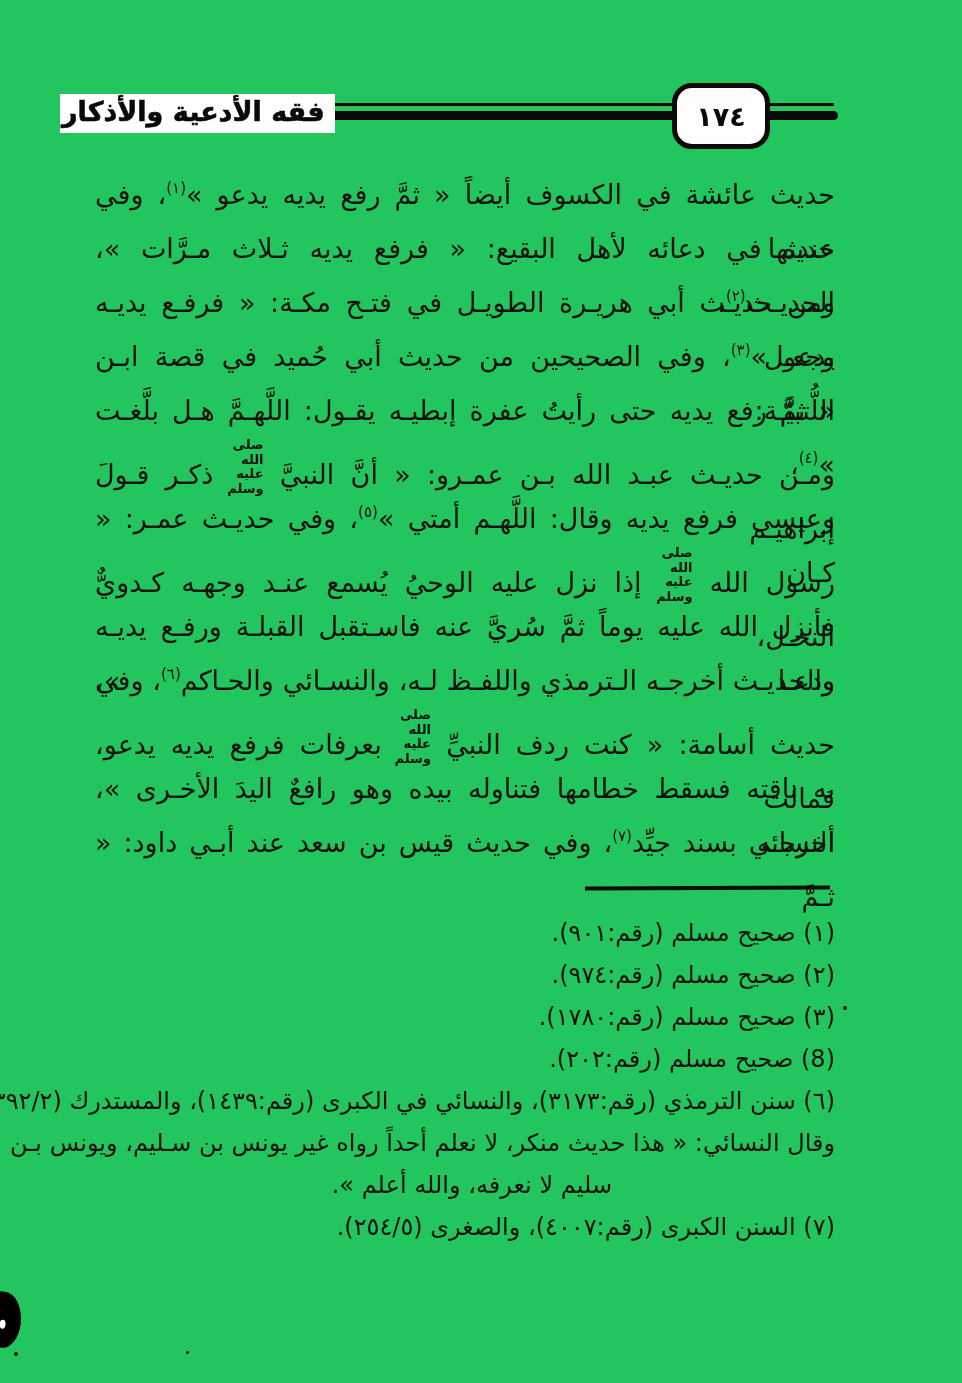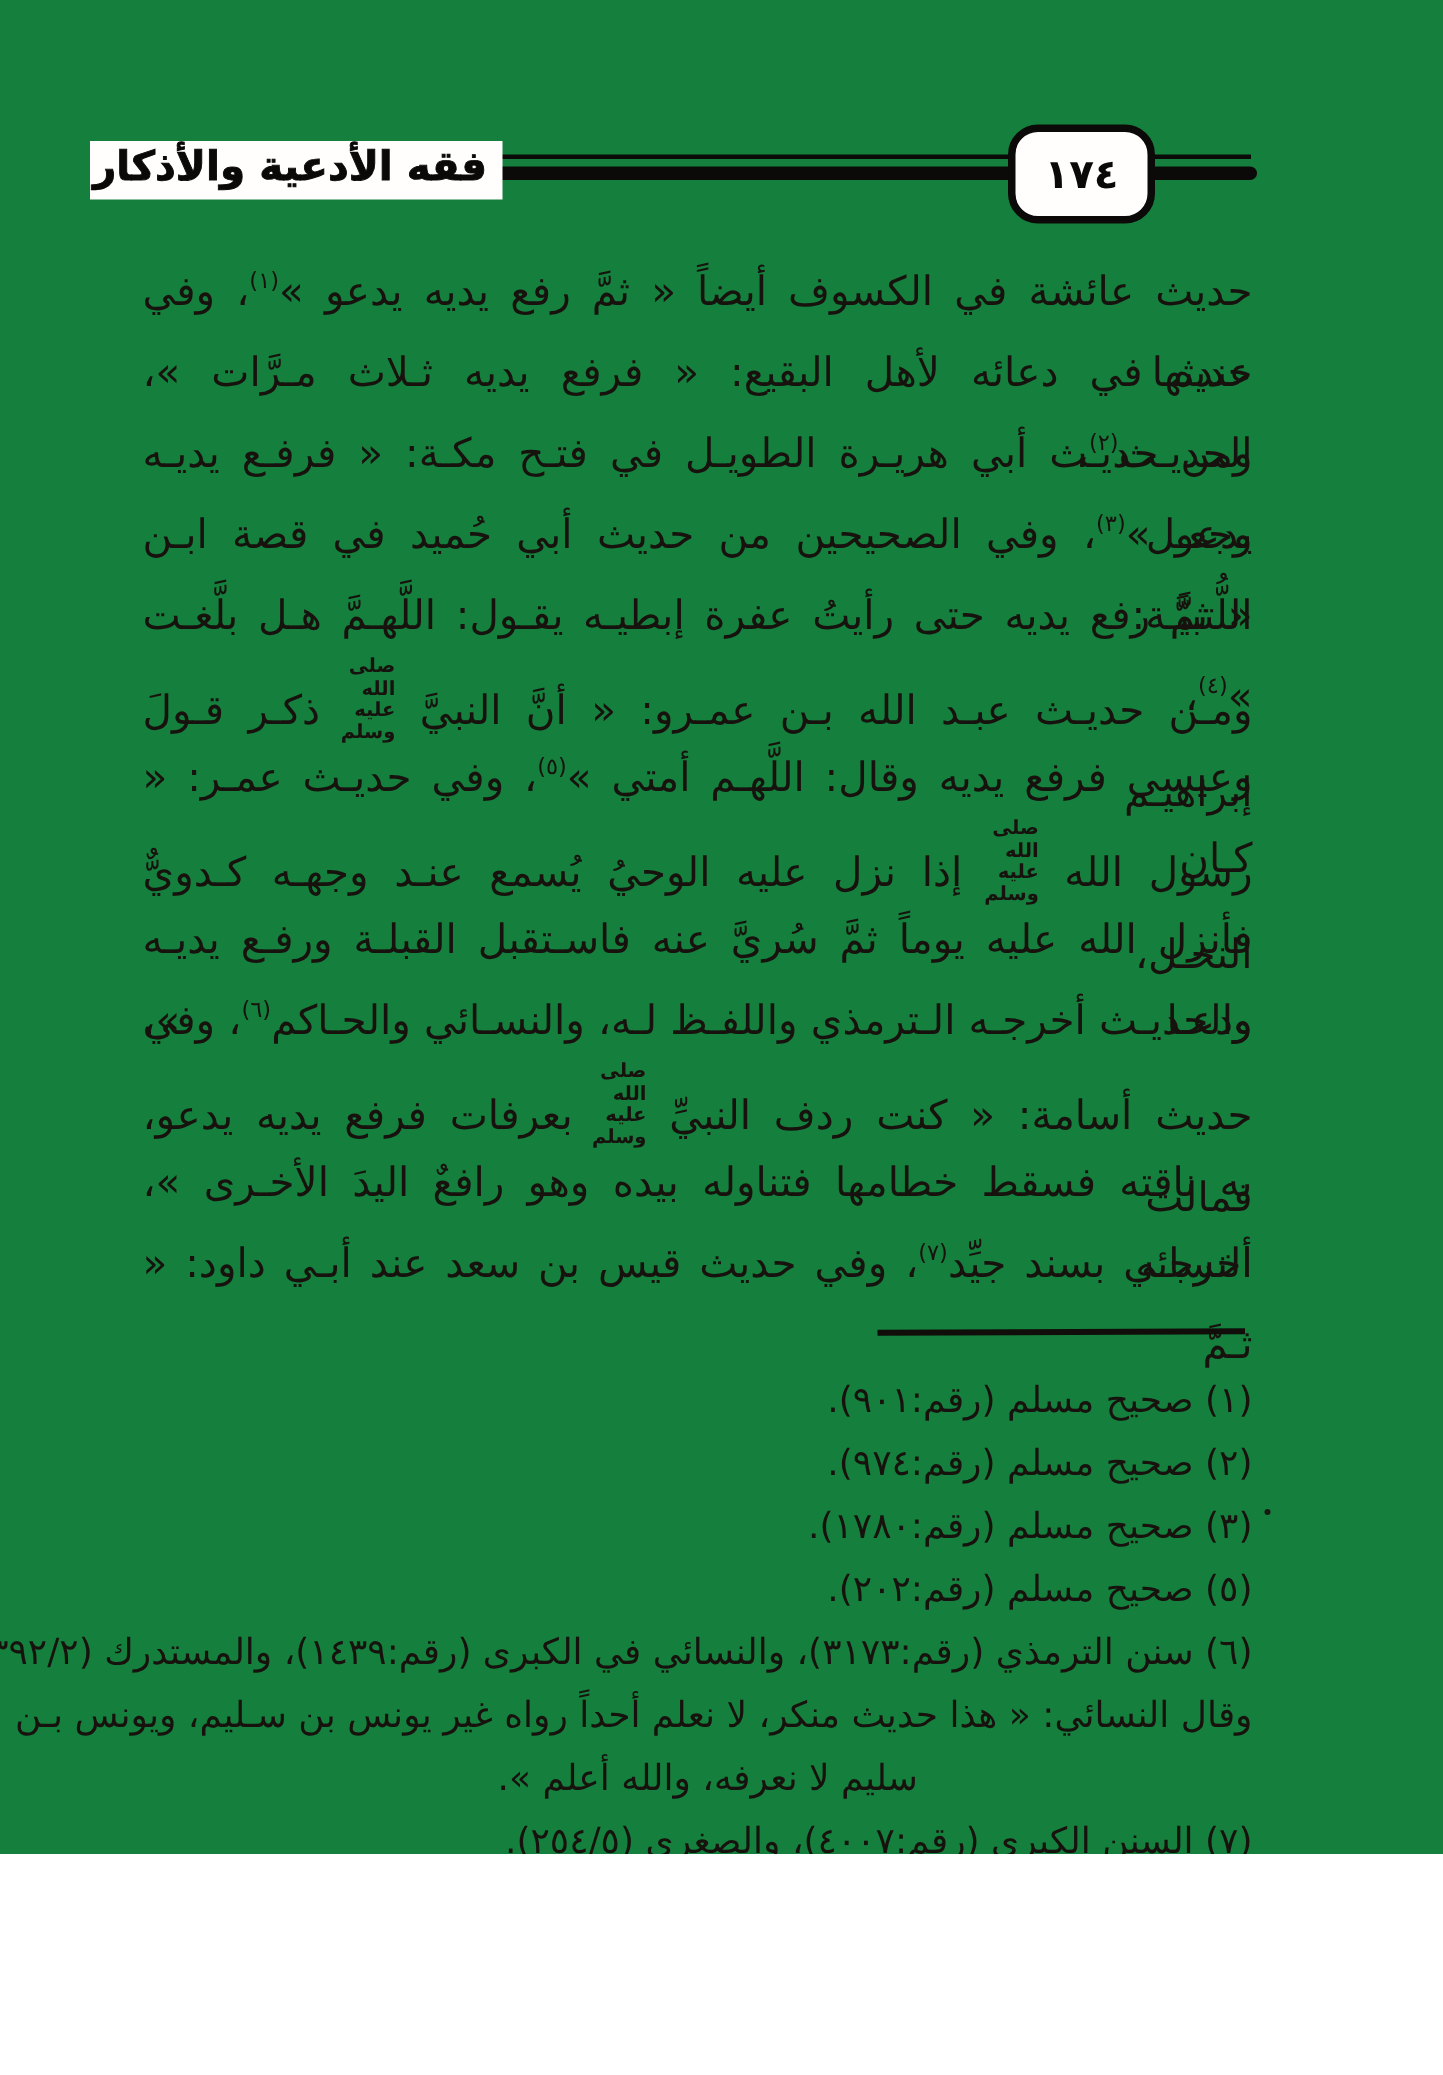--- a/index.html
+++ b/index.html
@@ -1,18 +1,18 @@
 <!DOCTYPE html>
 <html lang="ar" dir="rtl"><head>
 <meta charset="utf-8">
 <style>
   * { margin:0; padding:0; box-sizing:border-box; }
   html,body { background:#ffffff; }
   .page{
-    position:relative; width:962px; height:1236px; background:#15803d;
+    position:relative; width:962px; height:1383px; background:#22c55e;
     font-family:"DejaVu Sans", sans-serif; color:#17120e; overflow:hidden;
     direction:rtl;
   }
   
   .rule-thin{
     position:absolute; top:103px; left:262px; width:572px; height:3px;
     background:#0c0a08; z-index:1;
   }
   .rule-thick{
     position:absolute; top:111px; left:254px; width:584px; height:9px;
@@ -92,21 +92,21 @@
     <div class="line">حديث أسامة: « كنت ردف النبيِّ <span class="saw">صلى الله عليه وسلم</span> بعرفات فرفع يديه يدعو، فمالت</div>
     <div class="line">به ناقته فسقط خطامها فتناوله بيده وهو رافعٌ اليدَ الأخـرى »، أخرجـه</div>
     <div class="line">النسائي بسند جيِّد<sup class="fn-ref">(٧)</sup>، وفي حديث قيس بن سعد عند أبـي داود: « ثـمَّ</div>
   </div>
 
   <div class="fn-sep"></div>
   <div class="footnotes">
     <div class="fn-line">(١) صحيح مسلم (رقم:٩٠١).</div>
     <div class="fn-line">(٢) صحيح مسلم (رقم:٩٧٤).</div>
     <div class="fn-line">(٣) صحيح مسلم (رقم:١٧٨٠).</div>
-    <div class="fn-line">(٥) صحيح مسلم (رقم:٢٠٢).</div>
+    <div class="fn-line">(8) صحيح مسلم (رقم:٢٠٢).</div>
     <div class="fn-line">(٦) سنن الترمذي (رقم:٣١٧٣)، والنسائي في الكبرى (رقم:١٤٣٩)، والمستدرك (٣٩٢/٢).</div>
     <div class="fn-line">وقال النسائي: « هذا حديث منكر، لا نعلم أحداً رواه غير يونس بن سـليم، ويونس بـن</div>
     <div class="fn-line fn-hang">سليم لا نعرفه، والله أعلم ».</div>
     <div class="fn-line">(٧) السنن الكبرى (رقم:٤٠٠٧)، والصغرى (٢٥٤/٥).</div>
   </div>
 
   <div class="ink-blot">
     <span class="hole1"></span>
   </div>
   <div class="speck speck-1"></div>

